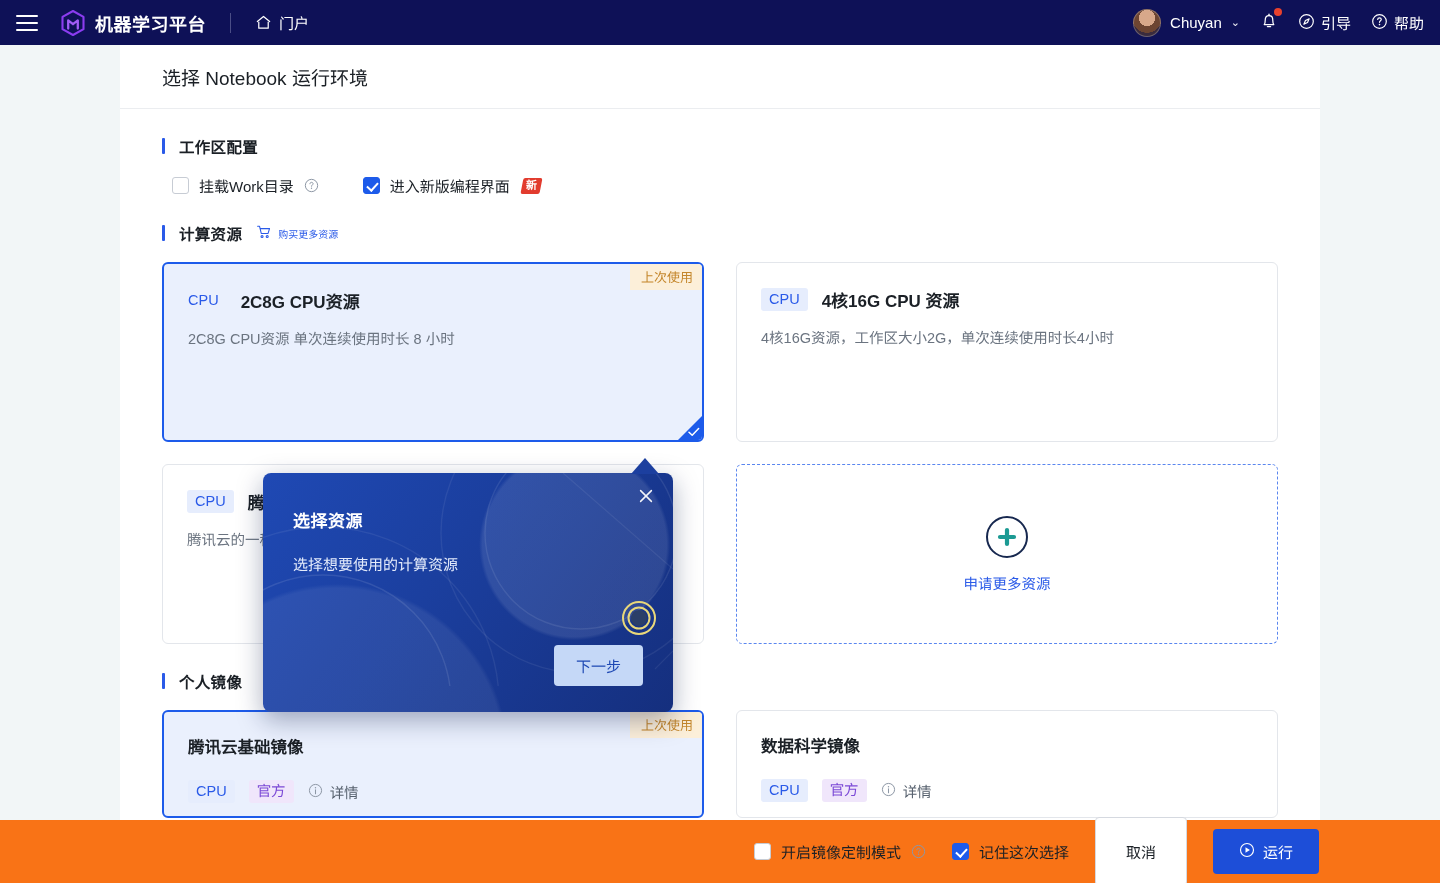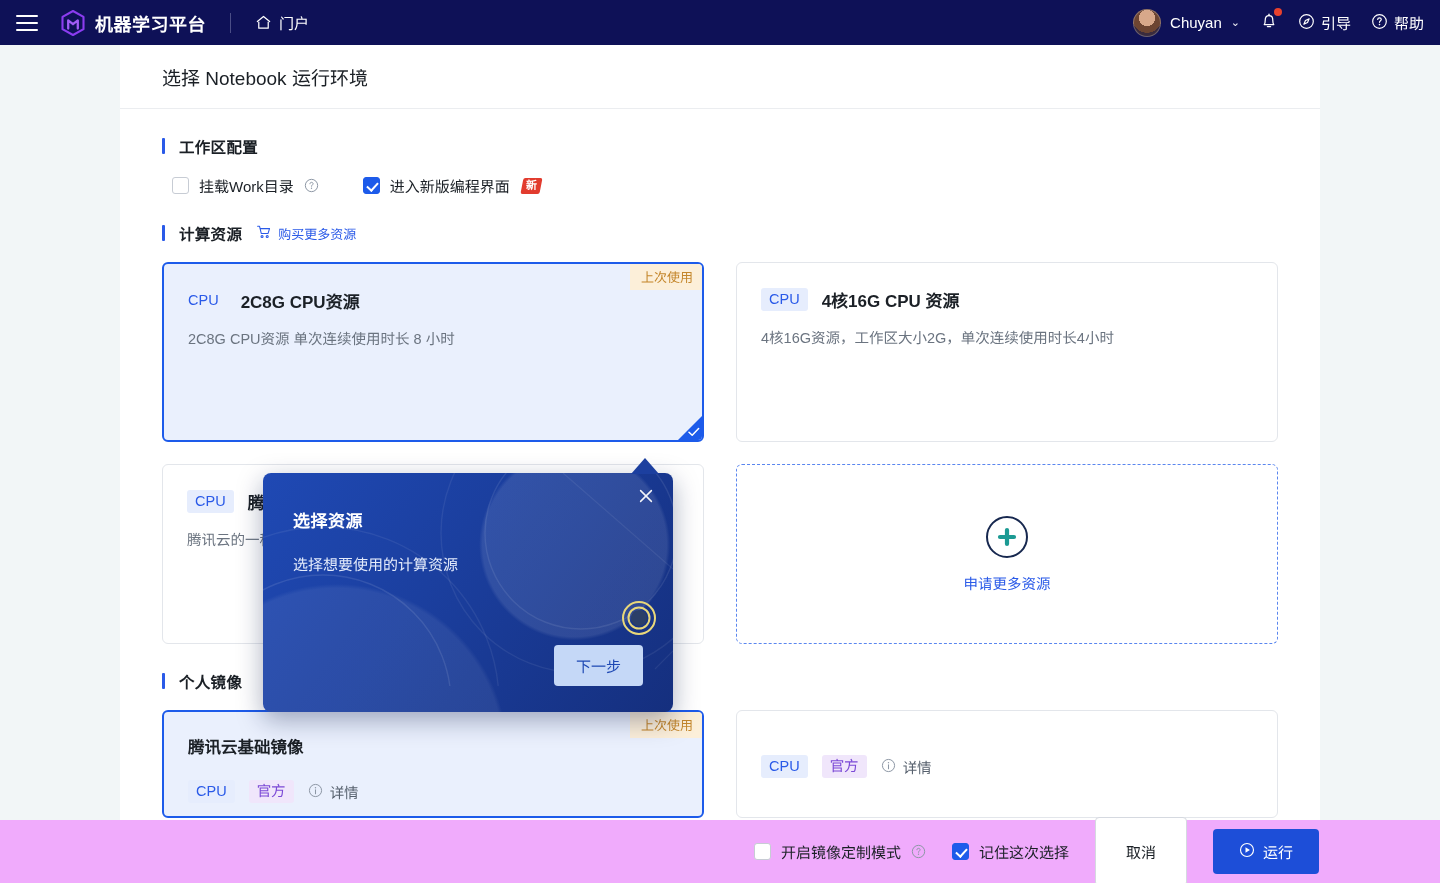--- a/index.html
+++ b/index.html
@@ -54,21 +54,21 @@
     height: 64px; display: flex; align-items: center;
     padding: 0 0 0 42px;
     border-bottom: 1px solid #ebedf0;
   }
   .modal-title { font-size: 19px; font-weight: normal; color: #1b2026; }
   .modal-body { padding: 26px 42px 0 42px; }
 
   .sec-title { display: flex; align-items: center; gap: 14px; margin-bottom: 18px; }
   .sec-title .bar { width: 3px; height: 16px; background: #2a5ae8; border-radius: 1px; }
   .sec-title .txt { font-size: 15.5px; font-weight: bold; color: #1b2026; letter-spacing: .3px; }
-  .buy-link { display: flex; align-items: center; gap: 6px; color: #2a5ae8; font-size: 13px; cursor: pointer; }
+  .buy-link { display: flex; align-items: center; gap: 6px; color: #2a5ae8; font-size: 10px; cursor: pointer; }
 
   .checkrow { display: flex; align-items: flex-start; gap: 44px; margin: 0 0 26px 10px; }
   .chk { display: flex; align-items: center; gap: 10px; cursor: pointer; font-size: 15px; color: #1b2026; }
   .box {
     width: 17px; height: 17px; border: 1px solid #c7ccd4; border-radius: 3px; background: #fff;
     flex: none; position: relative;
   }
   .box.on { background: #1d5bea; border-color: #1d5bea; }
   .box.on::after {
     content: ""; position: absolute; left: 5px; top: 2px; width: 5px; height: 9px;
@@ -163,21 +163,21 @@
     font-family: inherit;
   }
   .cursor-ring {
     position: absolute; left: 621px; top: 600px; width: 36px; height: 36px; z-index: 70;
     pointer-events: none;
   }
 
   
   .footer {
     position: absolute; left: 0; bottom: 0; width: 1440px; height: 63px;
-    background: #f0abfc;
+    background: #f97316;
     display: flex; align-items: center; justify-content: flex-end;
     gap: 26px; padding-right: 121px;
     z-index: 40;
   }
   .btn {
     font-family: inherit; font-size: 15px; cursor: pointer; border-radius: 4px;
   }
   .btn-cancel {
     background: #fff; color: #1b2026; border: 1px solid #d5d9e0;
     padding: 23px 30px;
@@ -365,20 +365,21 @@
                   <circle cx="9" cy="5.6" r=".85" fill="#8d97a5"></circle>
                   <path d="M9 8.2 V12.8" stroke="#8d97a5" stroke-width="1.25" stroke-linecap="round"></path>
                 </svg>
               </span>
               <span>详情</span>
             </span>
           </div>
         </div>
 
         <div class="img-card">
+          <div class="img-name">数据科学镜像</div>
           <div class="img-tags">
             <span class="tag-cpu">CPU</span>
             <span class="tag-official">官方</span>
             <span class="detail-link">
               <span>
                 <svg width="15" height="15" viewBox="0 0 18 18" aria-hidden="true">
                   <circle cx="9" cy="9" r="7.3" fill="none" stroke="#8d97a5" stroke-width="1.2"></circle>
                   <circle cx="9" cy="5.6" r=".85" fill="#8d97a5"></circle>
                   <path d="M9 8.2 V12.8" stroke="#8d97a5" stroke-width="1.25" stroke-linecap="round"></path>
                 </svg>

